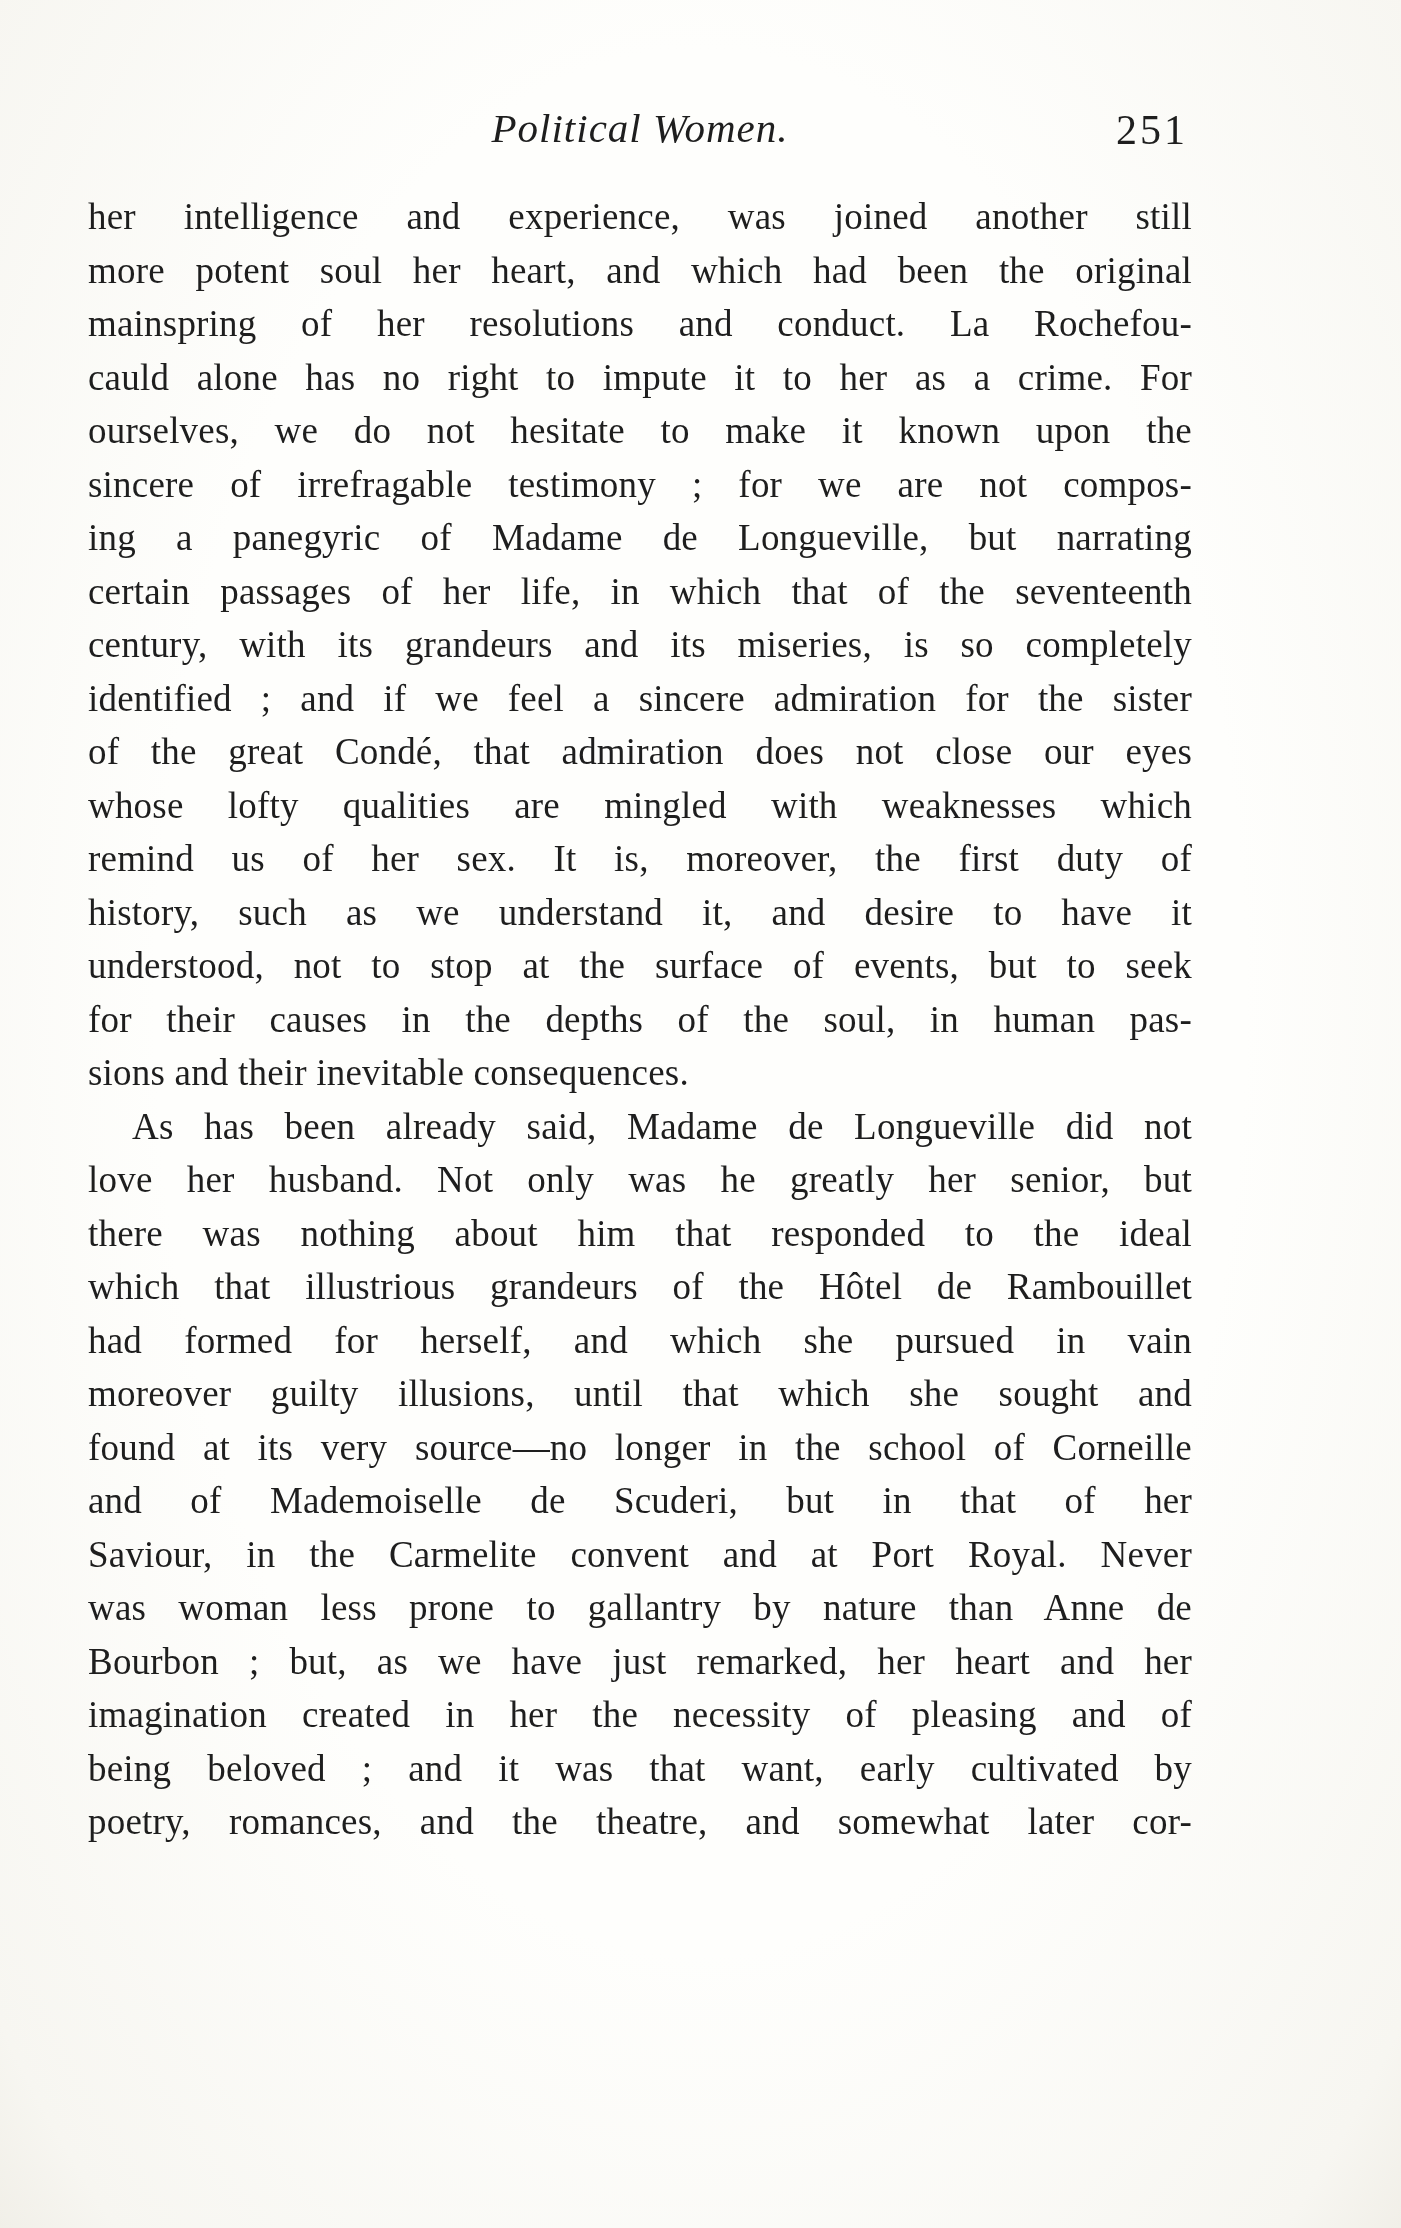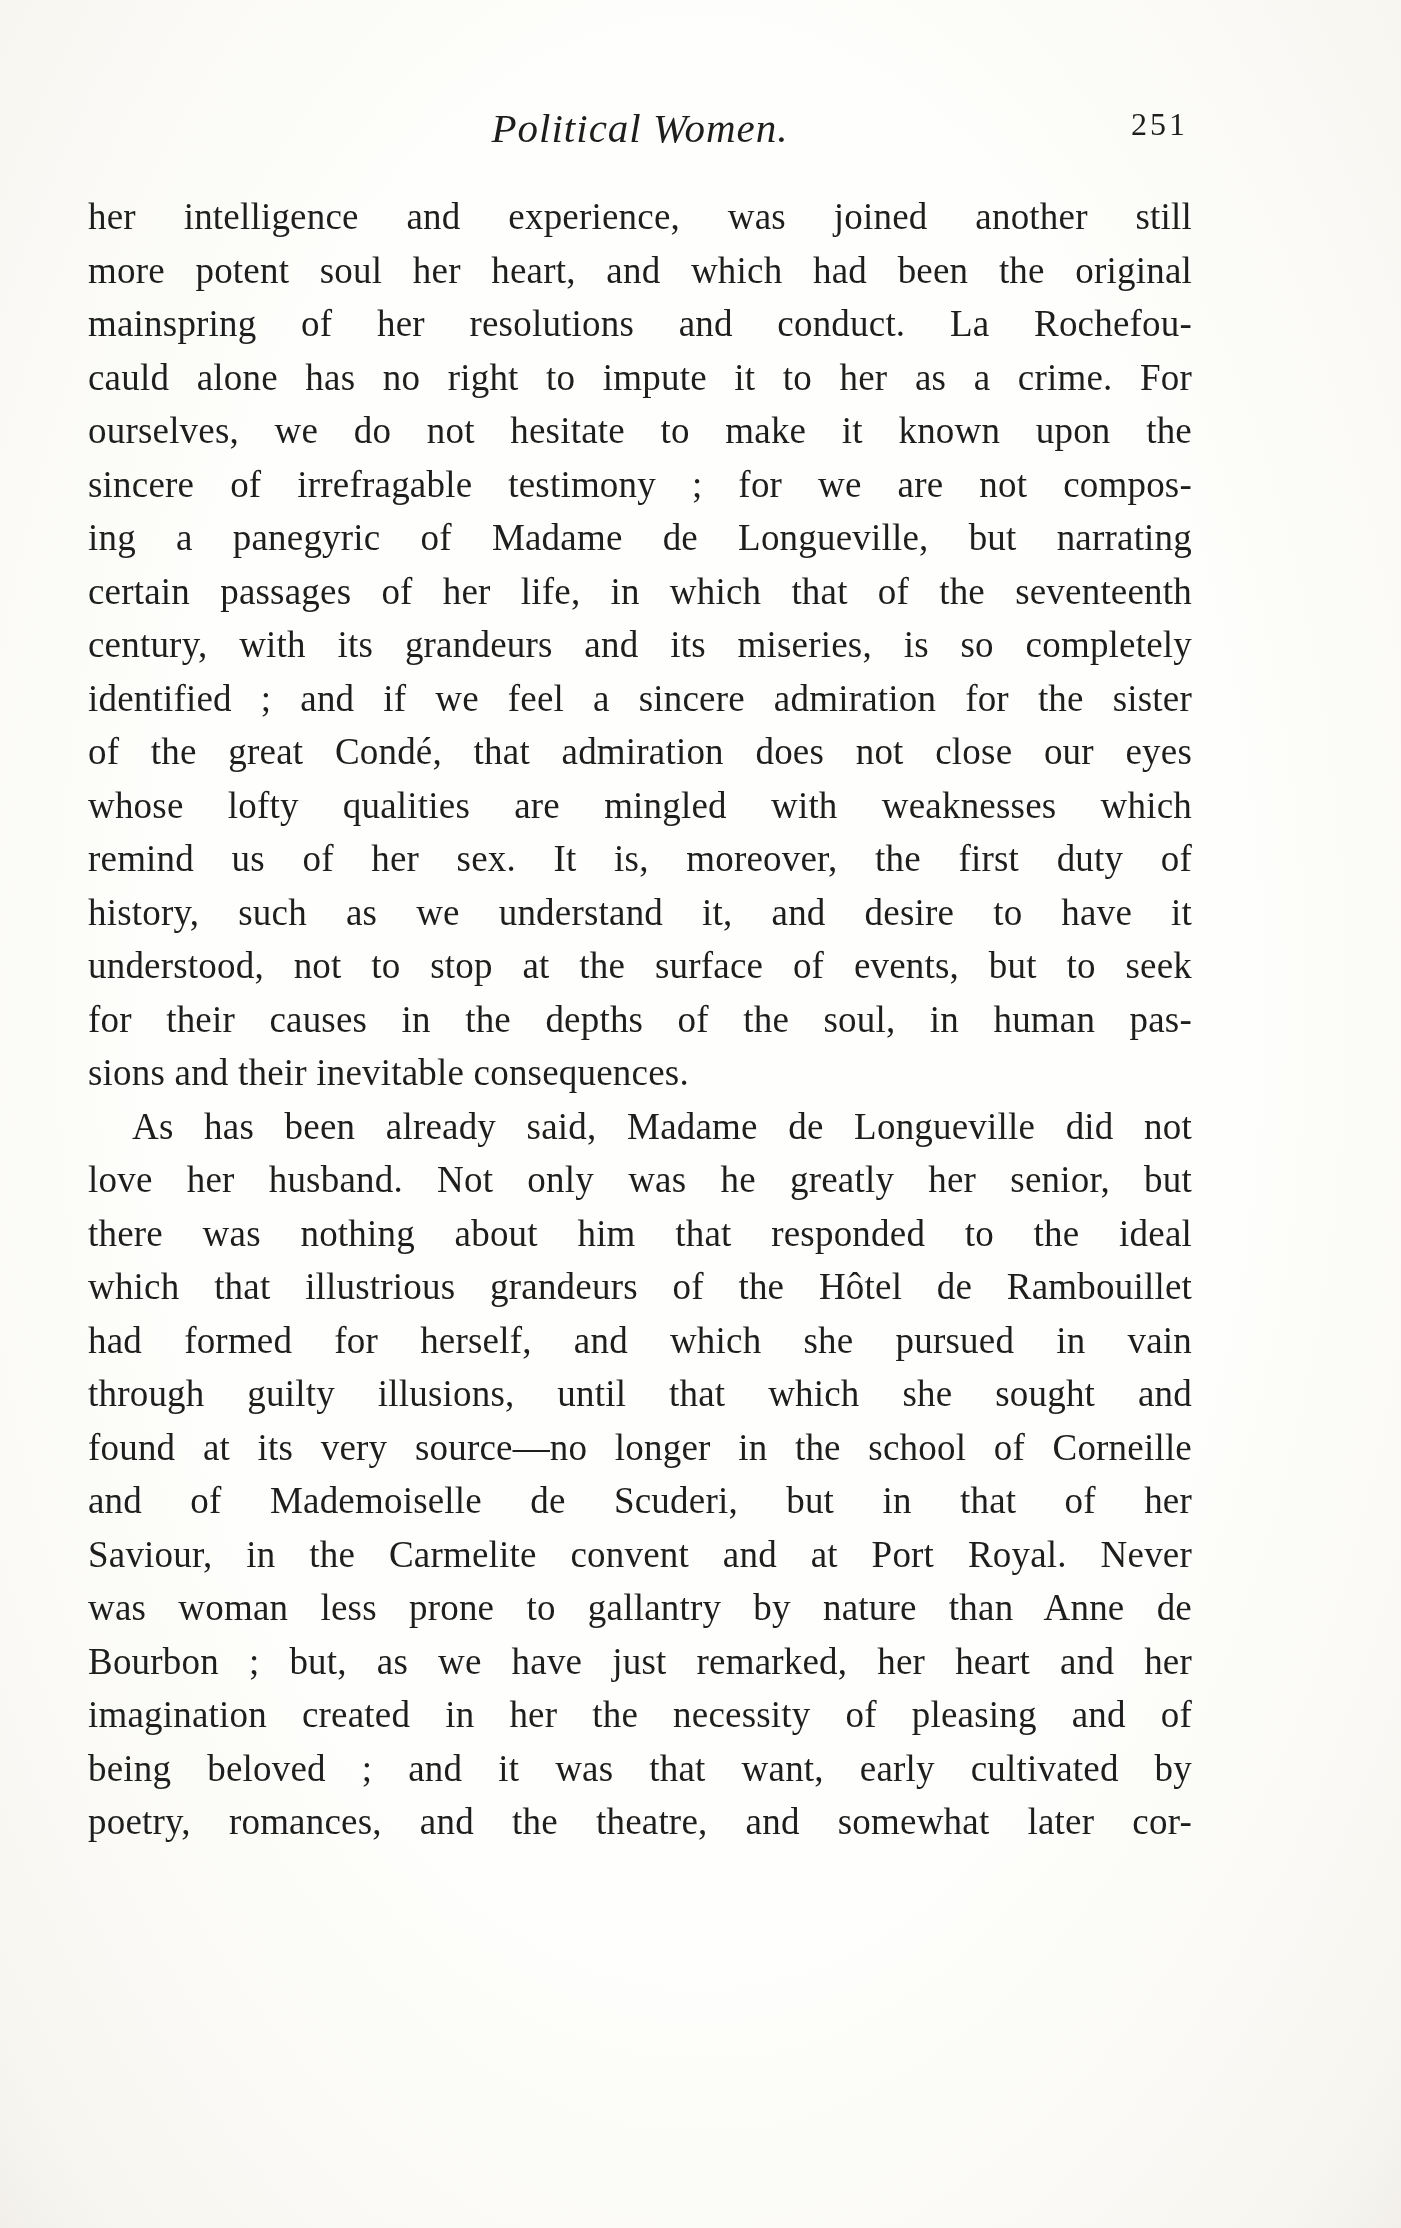--- a/index.html
+++ b/index.html
@@ -36,21 +36,21 @@
     font-style: italic;
     font-size: 41px;
     letter-spacing: 1px;
     white-space: nowrap;
     text-align: center;
   }
   .page-number {
     position: absolute;
     right: 4px;
     top: 2px;
-    font-size: 32px;
+    font-size: 42px;
     letter-spacing: 3px;
   }
   .page-body {
     font-size: 37px;
     line-height: 53.5px;
     letter-spacing: 0.2px;
   }
   .paragraph {
     margin: 0;
   }
@@ -94,21 +94,21 @@
           <div class="line">understood, not to stop at the surface of events, but to seek</div>
           <div class="line">for their causes in the depths of the soul, in human pas-</div>
           <div class="line no-stretch">sions and their inevitable consequences.</div>
         </div>
         <div class="paragraph">
           <div class="line indent">As has been already said, Madame de Longueville did not</div>
           <div class="line">love her husband. Not only was he greatly her senior, but</div>
           <div class="line">there was nothing about him that responded to the ideal</div>
           <div class="line">which that illustrious grandeurs of the Hôtel de Rambouillet</div>
           <div class="line">had formed for herself, and which she pursued in vain</div>
-          <div class="line">through guilty illusions, until that which she sought and</div>
+          <div class="line">moreover guilty illusions, until that which she sought and</div>
           <div class="line">found at its very source—no longer in the school of Corneille</div>
           <div class="line">and of Mademoiselle de Scuderi, but in that of her</div>
           <div class="line">Saviour, in the Carmelite convent and at Port Royal. Never</div>
           <div class="line">was woman less prone to gallantry by nature than Anne de</div>
           <div class="line">Bourbon ; but, as we have just remarked, her heart and her</div>
           <div class="line">imagination created in her the necessity of pleasing and of</div>
           <div class="line">being beloved ; and it was that want, early cultivated by</div>
           <div class="line">poetry, romances, and the theatre, and somewhat later cor-</div>
         </div>
       </div>

